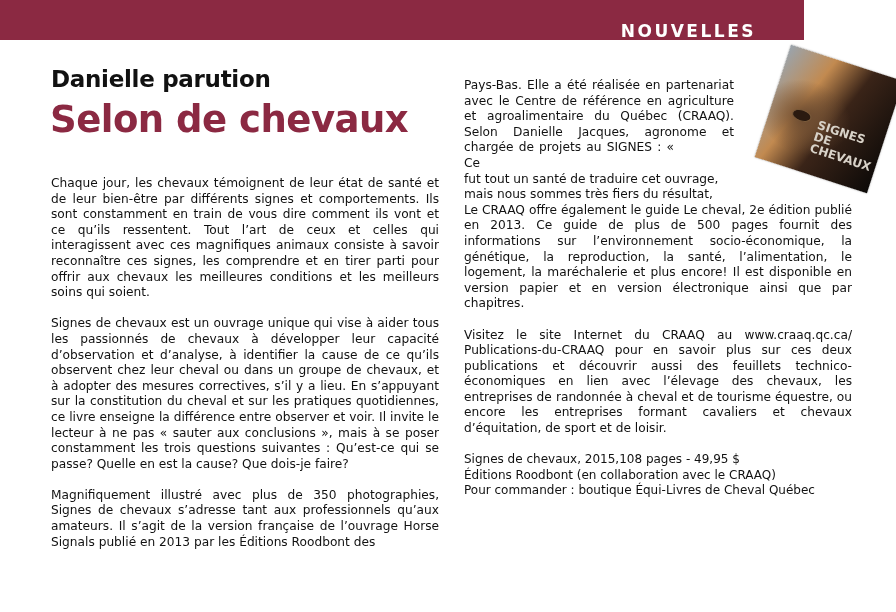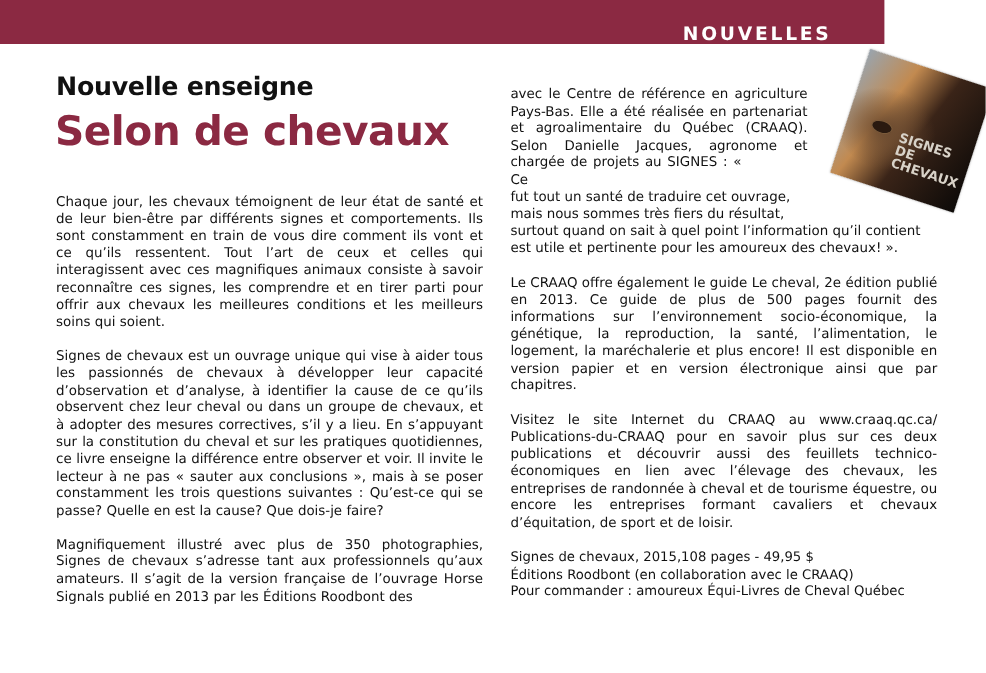--- a/index.html
+++ b/index.html
@@ -51,48 +51,47 @@
   }
   .price-block { font-size: 12px; line-height: 15.6px; text-align: left; }
 </style>
 </head>
 <body>
 
 <div class="banner">
   <div class="section-label">NOUVELLES</div>
 </div>
 
-<div class="kicker">Nouvelle enseigne</div>
+<div class="kicker">Danielle parution</div>
 <div class="headline">Selon de chevaux</div>
 
 <div class="col col-left">
   <p>Chaque jour, les chevaux témoignent de leur état de santé et de leur bien-être par différents signes et comportements. Ils sont constamment en train de vous dire comment ils vont et ce qu’ils ressentent. Tout l’art de ceux et celles qui interagissent avec ces magnifiques animaux consiste à savoir reconnaître ces signes, les comprendre et en tirer parti pour offrir aux chevaux les meilleures conditions et les meilleurs soins qui soient.</p>
   <p>Signes de chevaux est un ouvrage unique qui vise à aider tous les passionnés de chevaux à développer leur capacité d’observation et d’analyse, à identifier la cause de ce qu’ils observent chez leur cheval ou dans un groupe de chevaux, et à adopter des mesures correctives, s’il y a lieu. En s’appuyant sur la constitution du cheval et sur les pratiques quotidiennes, ce livre enseigne la différence entre observer et voir. Il invite le lecteur à ne pas « sauter aux conclusions », mais à se poser constamment les trois questions suivantes : Qu’est-ce qui se passe? Quelle en est la cause? Que dois-je faire?</p>
   <p>Magnifiquement illustré avec plus de 350 photographies, Signes de chevaux s’adresse tant aux professionnels qu’aux amateurs. Il s’agit de la version française de l’ouvrage Horse Signals publié en 2013 par les Éditions Roodbont des</p>
 </div>
 
 <div class="cover">
   <div class="cover-eye"></div>
   <div class="cover-title">
     <div>SIGNES DE</div>
     <div>CHEVAUX</div>
   </div>
 </div>
 
 <div class="col col-right">
   <div class="narrow" style="text-align:justify; text-align-last:justify;">
+    <div>Pays-Bas. Elle a été réalisée en partenariat</div>
     <div>avec le Centre de référence en agriculture</div>
-    <div>Pays-Bas. Elle a été réalisée en partenariat</div>
     <div>et agroalimentaire du Québec (CRAAQ).</div>
     <div>Selon Danielle Jacques, agronome et</div>
     <div style="width:210px">chargée de projets au SIGNES : « Ce</div>
     <div style="text-align-last:left">fut tout un santé de traduire cet ouvrage,</div>
     <div style="text-align-last:left">mais nous sommes très fiers du résultat,</div>
   </div>
-  <p style="text-align:left">surtout quand on sait à quel point l’information qu’il contient est utile et pertinente pour les amoureux des chevaux! ».</p>
   <p>Le CRAAQ offre également le guide Le cheval, 2e édition publié en 2013. Ce guide de plus de 500 pages fournit des informations sur l’environnement socio-économique, la génétique, la reproduction, la santé, l’alimentation, le logement, la maréchalerie et plus encore! Il est disponible en version papier et en version électronique ainsi que par chapitres.</p>
   <p>Visitez le site Internet du CRAAQ au www.craaq.qc.ca/ Publications-du-CRAAQ pour en savoir plus sur ces deux publications et découvrir aussi des feuillets technico-économiques en lien avec l’élevage des chevaux, les entreprises de randonnée à cheval et de tourisme équestre, ou encore les entreprises formant cavaliers et chevaux d’équitation, de sport et de loisir.</p>
   <div class="price-block">
     <div>Signes de chevaux, 2015,108 pages - 49,95 $</div>
     <div>Éditions Roodbont (en collaboration avec le CRAAQ)</div>
-    <div>Pour commander : amoureux Équi-Livres de Cheval Québec</div>
+    <div>Pour commander : boutique Équi-Livres de Cheval Québec</div>
   </div>
 </div>
 
 </body></html>

